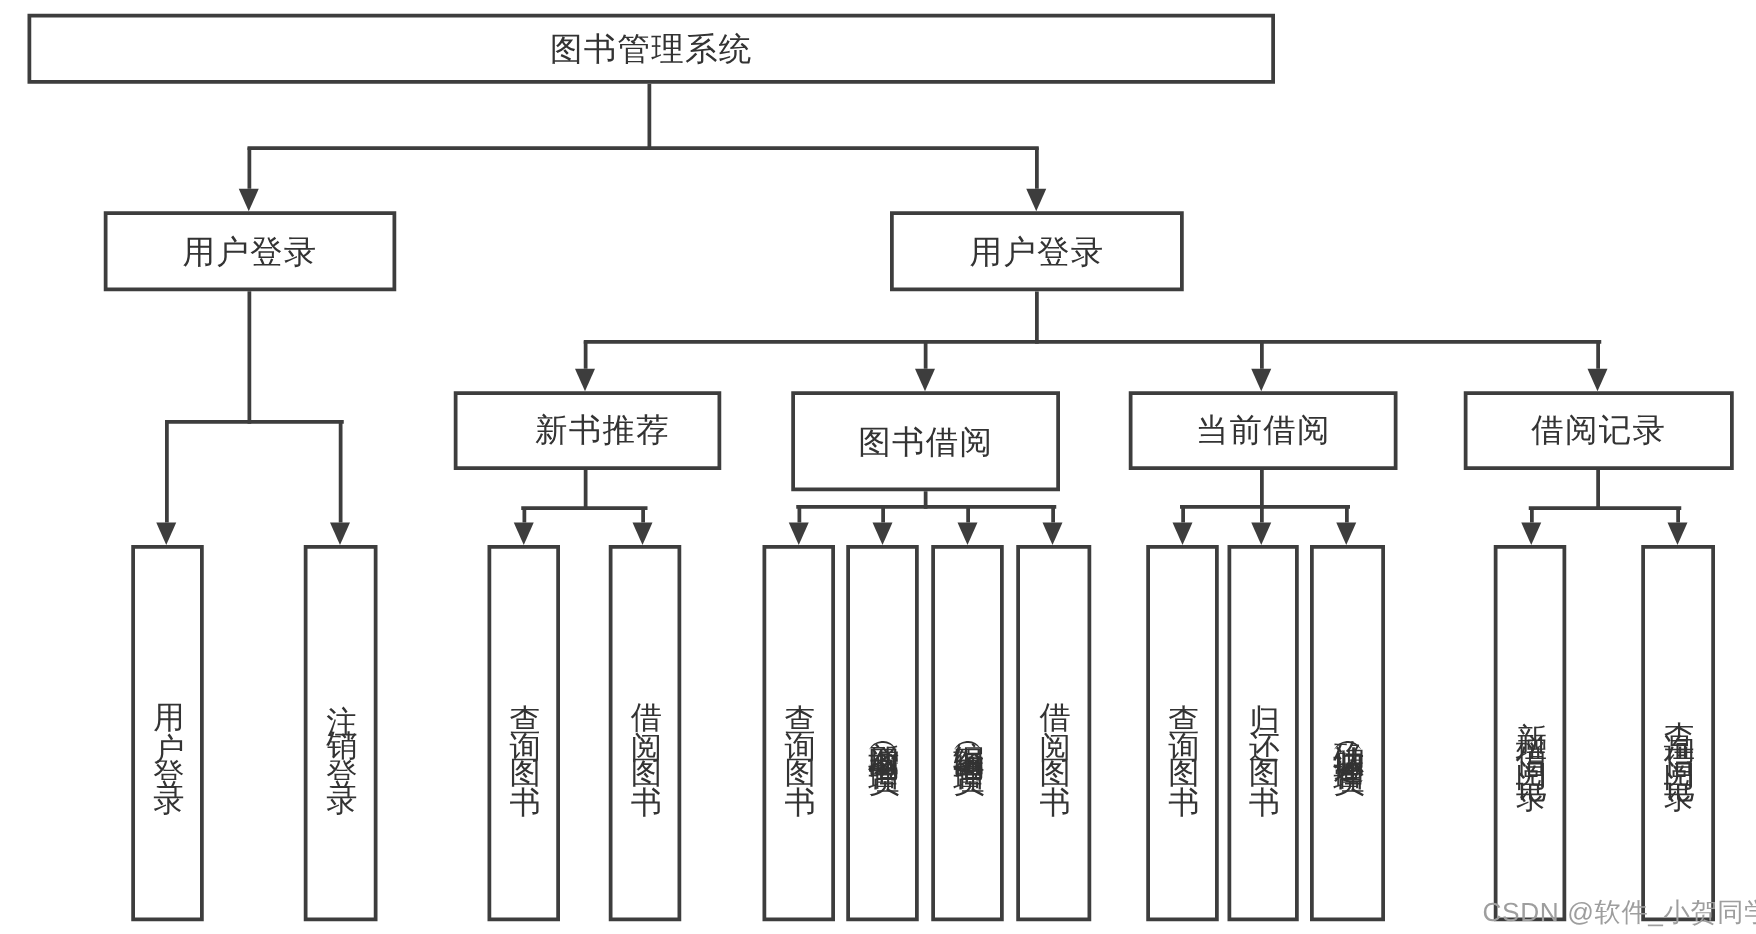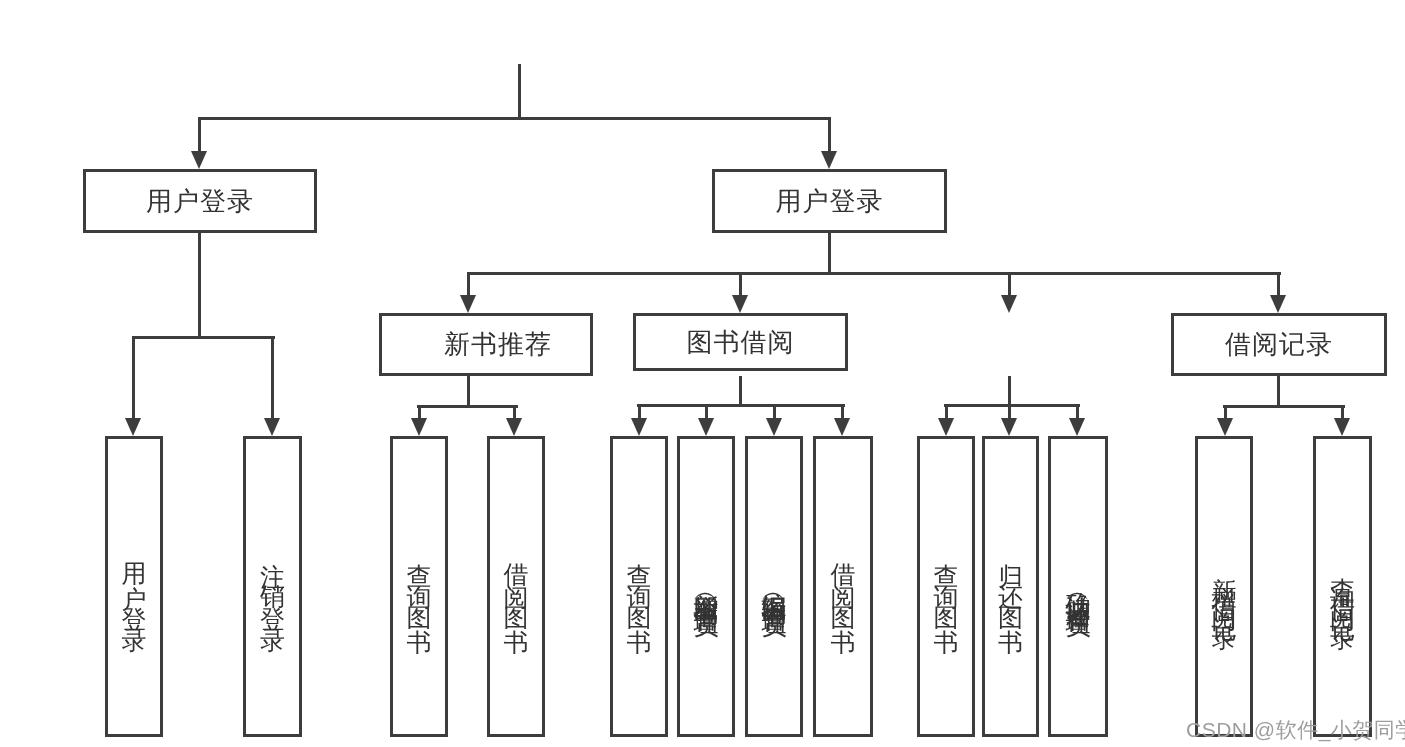--- a/index.html
+++ b/index.html
@@ -46,33 +46,39 @@
     position:absolute;top:716px;left:1186px;width:210px;
     font-size:21px;color:var(--wm);white-space:nowrap;
     letter-spacing:0.5px;z-index:3;
   }
 </style>
 </head>
 <body>
 
 <div id="canvas">
 
+  <div class="hbox" style="left:22px;top:11px;width:998px;height:56px;">
+    <span>图书管理系统</span>
+  </div>
 
   <div class="hbox" style="left:83px;top:169px;width:234px;height:64px;">
     <span>用户登录</span>
   </div>
   <div class="hbox" style="left:712px;top:169px;width:235px;height:64px;">
     <span>用户登录</span>
   </div>
 
-  <div class="hbox" style="left:379px;top:313px;width:214px;height:63px;padding-left:24px;">
+  <div class="hbox" style="left:363px;top:313px;width:214px;height:63px;padding-left:24px;">
     <span>新书推荐</span>
   </div>
-  <div class="hbox" style="left:633px;top:313px;width:215px;height:58px;">
+  <div class="hbox" style="left:633px;top:313px;width:215px;height:80px;">
     <span>图书借阅</span>
+  </div>
+  <div class="hbox" style="left:903px;top:313px;width:215px;height:63px;">
+    <span>当前借阅</span>
   </div>
   <div class="hbox" style="left:1171px;top:313px;width:216px;height:63px;">
     <span>借阅记录</span>
   </div>
 
   <div class="vbox" style="left:105px;width:58px;">
     <span class="vtext" style="letter-spacing: 22px;">用户登录</span>
   </div>
   <div class="vbox" style="left:243px;width:59px;">
     <span class="vtext" style="letter-spacing: 22px;">注销登录</span>

